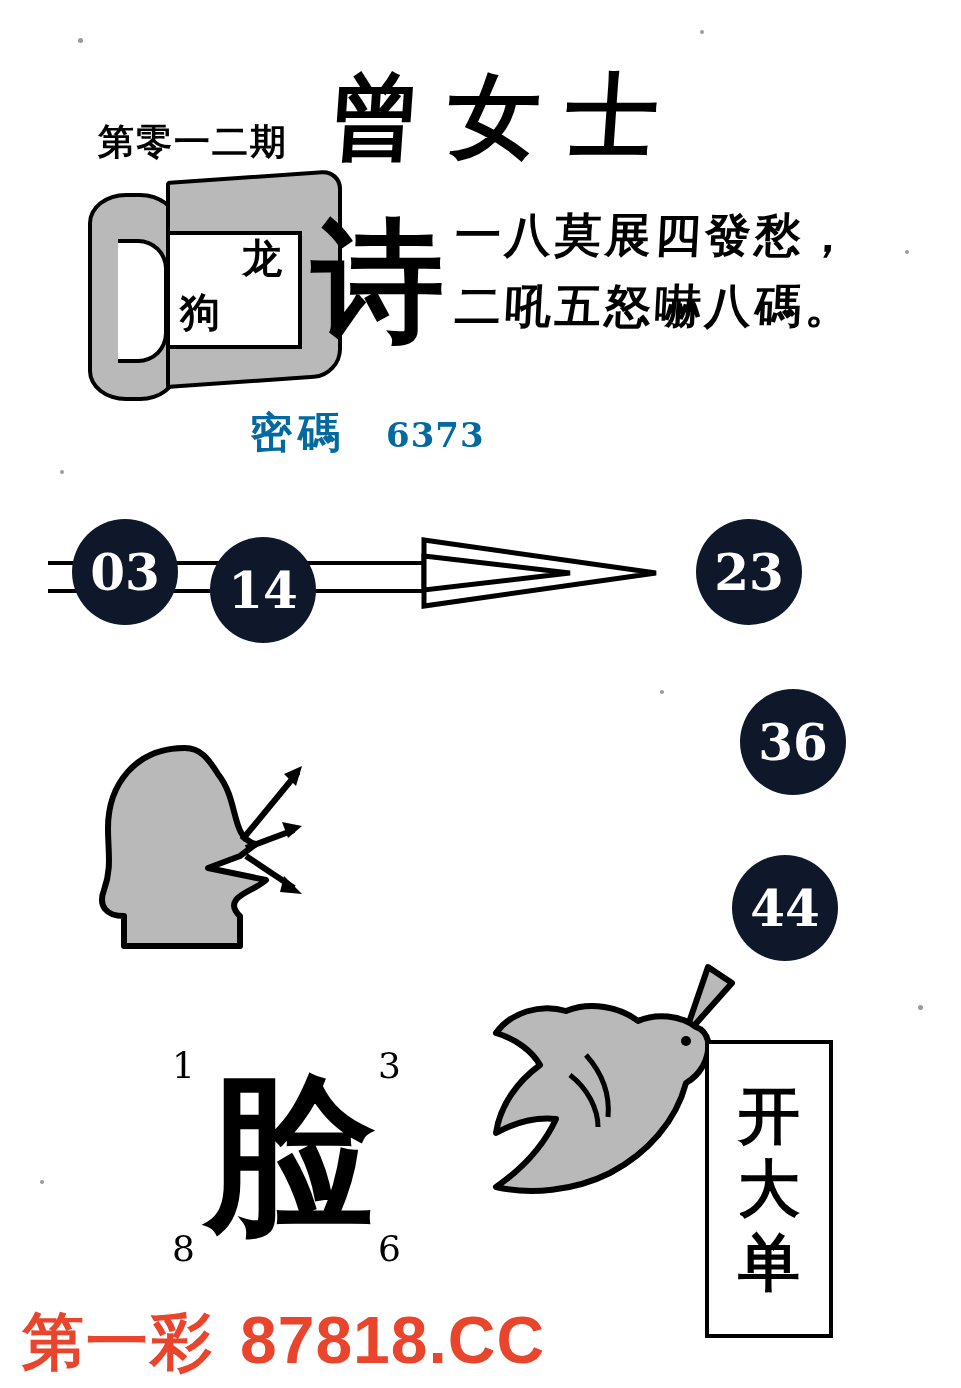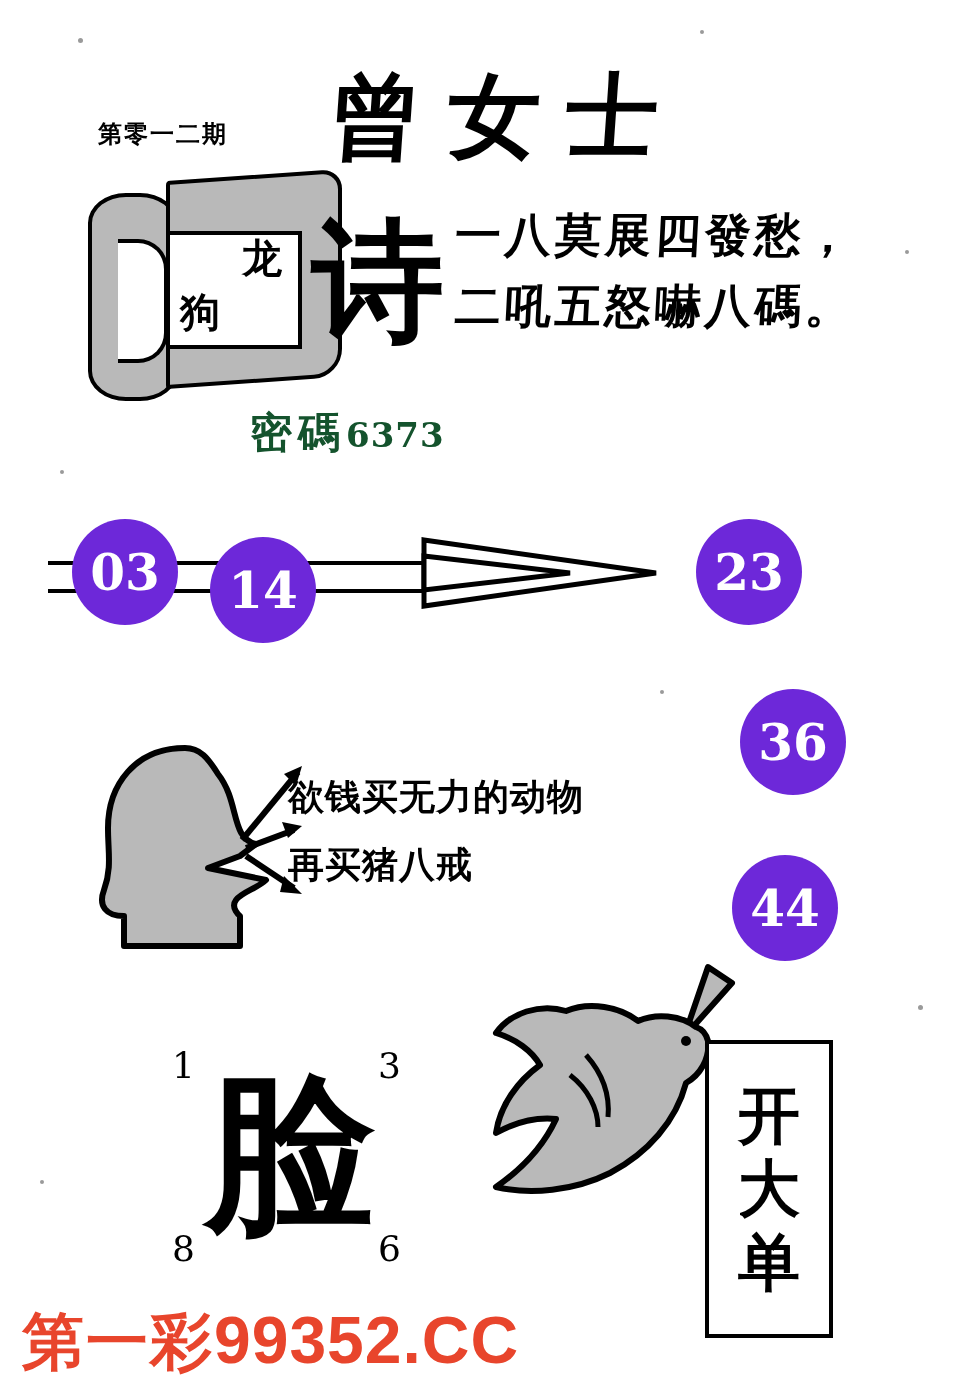--- a/index.html
+++ b/index.html
@@ -16,21 +16,21 @@
     height: 1388px;
     background: #ffffff;
     overflow: hidden;
   }
 
   
   .issue-label {
     position: absolute;
     left: 98px;
     top: 118px;
-    font-size: 24px;
+    font-size: 36px;
     font-weight: bold;
     letter-spacing: 2px;
     color: #000;
     font-family: "DejaVu Serif", serif;
     text-align: right;
   }
   .brand-title {
     position: absolute;
     left: 330px;
     top: 55px;
@@ -131,41 +131,42 @@
     transform: skewX(-3deg);
   }
 
   
   .password-row {
     position: absolute;
     left: 250px;
     top: 405px;
     display: flex;
     align-items: baseline;
-    color: #14532d;
-    font-family: "DejaVu Serif", serif;
+    color: #0369a1;
+    font-family: "DejaVu Serif", serif;
+    gap: 40px;
   }
   .password-label {
     font-size: 42px;
     font-weight: bold;
     letter-spacing: 6px;
   }
   .password-value {
     font-size: 34px;
     font-weight: bold;
     letter-spacing: 1px;
   }
 
   
   .ball {
     position: absolute;
     width: 106px;
     height: 106px;
     border-radius: 50%;
-    background: #6d28d9;
+    background: #0f172a;
     color: #ffffff;
     display: flex;
     align-items: center;
     justify-content: center;
     font-size: 50px;
     font-weight: bold;
     font-family: "DejaVu Serif", serif;
   }
   .ball-1 { left: 72px;  top: 519px; }
   .ball-2 { left: 210px; top: 537px; }
@@ -268,20 +269,21 @@
     line-height: 1.18;
   }
 
   
   .footer {
     position: absolute;
     left: 22px;
     top: 1300px;
     display: flex;
     align-items: baseline;
+    gap: 26px;
   }
   .footer-brand {
     font-size: 62px;
     font-weight: bold;
     color: #e8452c;
     font-family: "DejaVu Serif", serif;
     letter-spacing: 2px;
   }
   .footer-url {
     font-size: 66px;
@@ -357,24 +359,20 @@
 
   <svg style="position:absolute; left:232px; top:760px; width:80px; height:140px;" viewBox="0 0 80 140">
     <line x1="10" y1="80" x2="66" y2="12" stroke="#000" stroke-width="6"></line>
     <polygon points="70,6 52,14 64,26" fill="#000"></polygon>
     <line x1="14" y1="88" x2="62" y2="70" stroke="#000" stroke-width="6"></line>
     <polygon points="70,66 50,62 56,78" fill="#000"></polygon>
     <line x1="14" y1="96" x2="62" y2="128" stroke="#000" stroke-width="6"></line>
     <polygon points="70,134 52,116 48,132" fill="#000"></polygon>
   </svg>
 
-  <div class="speech-lines">
-    <div class="speech-line">欲钱买无力的动物</div>
-    <div class="speech-line">再买猪八戒</div>
-  </div>
 
   <div class="corner-digit cd-tl">1</div>
   <div class="corner-digit cd-tr">3</div>
   <div class="corner-digit cd-bl">8</div>
   <div class="corner-digit cd-br">6</div>
   <div class="big-char">脸</div>
 
   <div class="dove-wrap">
     <svg viewBox="0 0 290 275" width="290" height="275">
       <path d="M238,12 L262,28 L214,82 Z" fill="#b9b9b9" stroke="#000" stroke-width="6" stroke-linejoin="round"></path>
@@ -391,16 +389,16 @@
   </div>
 
   <div class="sign">
     <span class="sign-char">开</span>
     <span class="sign-char">大</span>
     <span class="sign-char">单</span>
   </div>
 
   <div class="footer">
     <span class="footer-brand">第一彩</span>
-    <span class="footer-url">99352.CC</span>
+    <span class="footer-url">87818.CC</span>
   </div>
 
 </div>
 
 </body></html>

